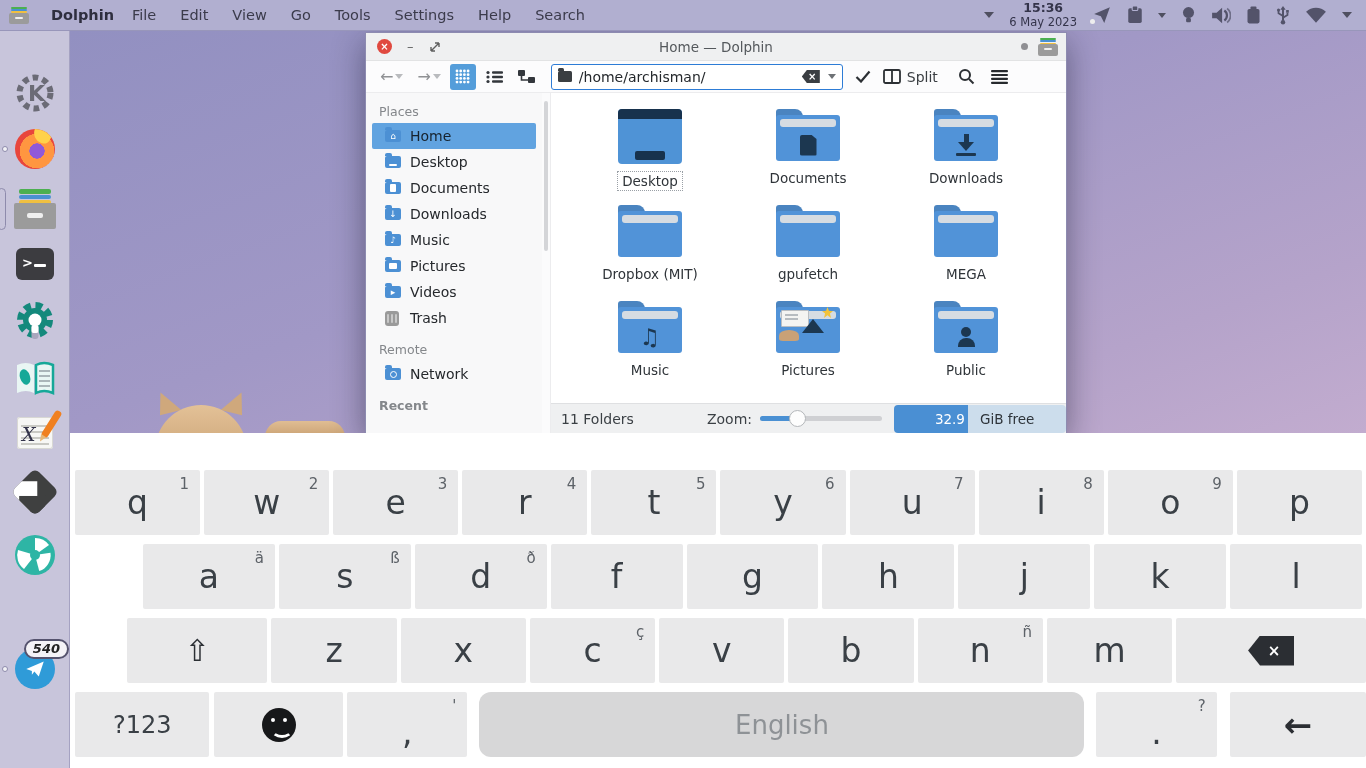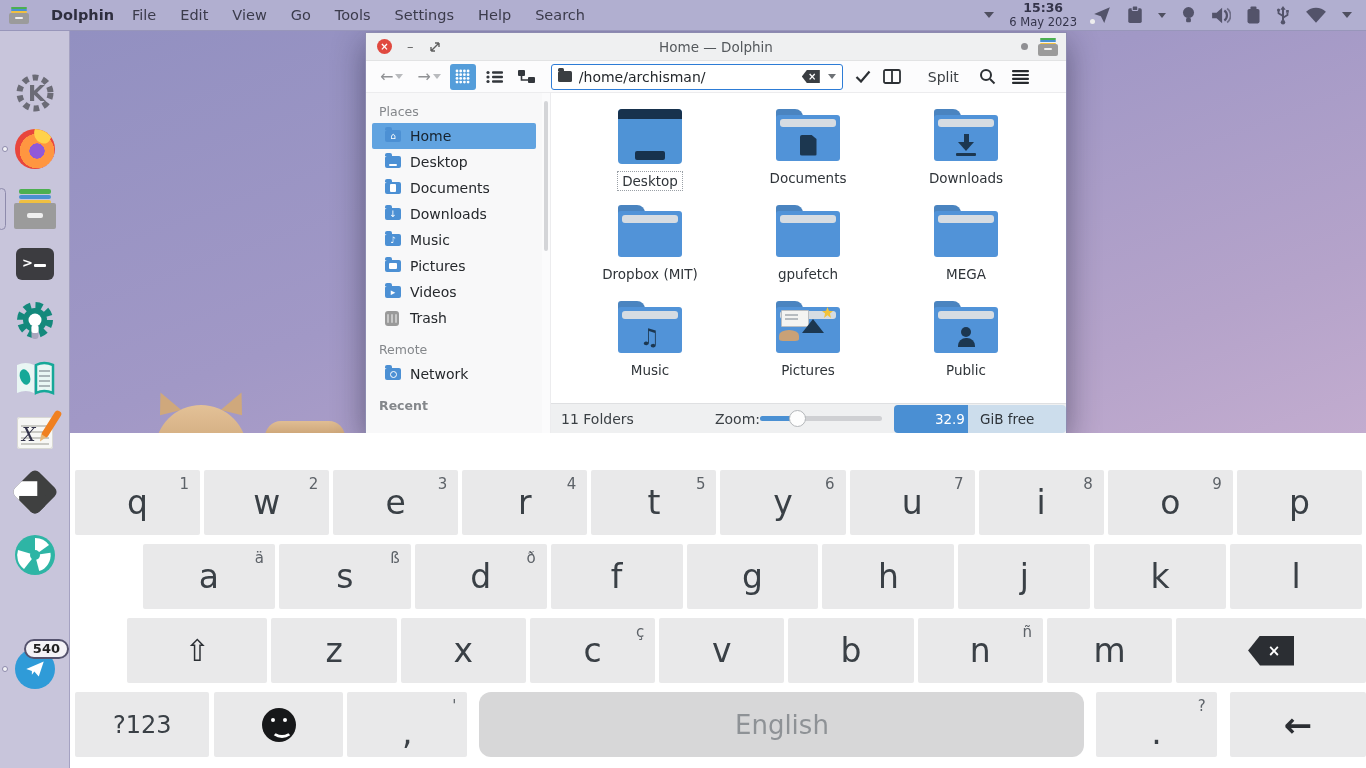--- a/index.html
+++ b/index.html
@@ -89,21 +89,21 @@
   .mini-caret { width:0; height:0; border-left:4px solid transparent; border-right:4px solid transparent; border-top:5px solid #b9bbbe; margin-right:6px; }
   .viewbtn { width:26px; height:26px; border-radius:3px; display:flex; align-items:center; justify-content:center; margin:0 3px; }
   .viewbtn.active { background:#549dda; }
   .urlbar { height:26px; flex:0 0 292px; margin:0 6px 0 8px; border:1px solid #2d7cd6; border-radius:3px; background:#fff;
     display:flex; align-items:center; padding:0 6px; }
   .urlbar .folder-glyph { width:14px; height:11px; background:#3a3e42; border-radius:1.5px; position:relative; margin-right:7px; }
   .urlbar .folder-glyph:before { content:""; position:absolute; left:0; top:-3px; width:6px; height:3px; background:#3a3e42; border-radius:1.5px 1.5px 0 0; }
   .urlbar .path { font-size:14px; color:#24282c; flex:1; white-space:nowrap; overflow:hidden; }
   .clear-ic { width:18px; height:13px; background:#3a3e42; color:#fff; font-size:10px; font-weight:bold;
     clip-path:polygon(28% 0,100% 0,100% 100%,28% 100%,0 50%); display:flex; align-items:center; justify-content:center; padding-left:3px; margin-right:8px; }
-  .toolbar .label { font-size:14px; color:#3a3e42; margin:0 6px 0 21px; }
+  .toolbar .label { font-size:14px; color:#3a3e42; margin:0 6px 0 0; }
   .tool-ic { margin:0 6px; display:flex; align-items:center; }
 
   .win-body { position:relative; height:340px; display:flex; }
   .sidebar { width:176px; background:#f8f8f9; padding-top:6px; overflow:hidden; position:relative; }
   .side-scroll { width:8px; background:#fbfbfc; position:relative; }
   .side-scroll .handle { position:absolute; top:8px; left:2px; width:4px; height:150px; border-radius:2px; background:#d4d5d8; }
   .side-header { font-size:12.5px; color:#84878b; padding:5px 0 4px 13px; }
   .side-item { height:26px; display:flex; align-items:center; padding-left:13px; margin:0 6px 0 6px; border-radius:2px; font-size:14px; color:#25282c; gap:9px; }
   .side-item.selected { background:#61a3e0; color:#16222d; }
   .sfold { width:16px; height:12px; background:#4c90d4; border-radius:2px; position:relative; flex:0 0 16px;
@@ -143,21 +143,21 @@
   .gperson .hd { width:10px; height:10px; border-radius:50%; background:#1c3750; }
   .gperson .sh { width:17px; height:9px; border-radius:8px 8px 0 0; background:#1c3750; margin-top:1px; }
   .gpics { position:absolute; inset:0; }
   .gpics .shot { position:absolute; left:5px; top:9px; width:28px; height:17px; background:#f4f4f2; border:1px solid #b9bec3; border-radius:1px; }
   .gpics .shot i { position:absolute; left:3px; right:10px; height:1.5px; background:#b7bcc0; display:block; }
   .gpics .tri { position:absolute; left:26px; top:18px; width:0; height:0; border-left:11px solid transparent; border-right:11px solid transparent; border-bottom:14px solid #1c3750; }
   .gpics .star { position:absolute; right:7px; top:6px; width:11px; height:11px; background:#f2c33c; clip-path:polygon(50% 0,63% 35%,100% 38%,72% 60%,82% 100%,50% 76%,18% 100%,28% 60%,0 38%,37% 35%); }
   .gpics .cat2 { position:absolute; left:3px; top:29px; width:20px; height:11px; background:#c9a176; border-radius:50% 50% 20% 20%; }
 
   .statusbar { height:30px; background:#eff0f1; border-top:1px solid #dfe0e2; display:flex; align-items:center; padding-left:10px; font-size:14px; color:#3b4045; }
-  .zoom-group { display:flex; align-items:center; margin-left:auto; }
+  .zoom-group { display:flex; align-items:center; margin-left:auto; gap:8px; }
   .slider { width:122px; height:5px; border-radius:3px; background:#cfd0d3; position:relative; }
   .slider .fill { position:absolute; left:0; top:0; bottom:0; width:30%; background:#4a90d3; border-radius:3px; }
   .slider .thumb { position:absolute; left:30%; top:50%; width:17px; height:17px; margin:-8.5px 0 0 -8px;
     background:#fdfdfd; border:1px solid #b4b7ba; border-radius:50%; }
   .freebar { width:172px; height:28px; margin-left:12px; border-radius:4px; overflow:hidden; display:flex; font-size:13.5px; }
   .freebar .used { width:43%; background:#4a8fd3; color:#fff; display:flex; align-items:center; justify-content:flex-end; padding-right:3px; }
   .freebar .free { flex:1; background:#ccddec; color:#2e343a; display:flex; align-items:center; padding-left:12px; }
 
   
   .keyboard { position:absolute; left:70px; top:433px; width:1296px; height:335px; background:#fff; overflow:hidden; z-index:20; }
@@ -329,21 +329,21 @@
     <svg width="42" height="42" viewBox="0 0 42 42">
       <circle cx="21" cy="21" r="20" fill="#2eb5a5"></circle>
       <g fill="#fff">
         <path d="M21 21 L21 4 A17 17 0 0 1 35 11 Z"></path>
         <path d="M21 21 L35 14 A17 17 0 0 1 30 35 Z" transform="rotate(18 21 21)"></path>
         <path d="M21 21 L10 35 A17 17 0 0 1 4 16 Z"></path>
       </g>
       <circle cx="21" cy="21" r="5" fill="#2eb5a5"></circle>
     </svg>
   </div>
-  <div class="dock-item" style="top:618px;">
+  <div class="dock-item" style="top:618px;font-style:italic;">
     <span class="dock-ind-dot"></span>
     <span class="tg-wrap">
       <span class="tg-circle">
         <svg width="22" height="20" viewBox="0 0 16 16">
             <path d="M1 8 L15 2 L11 14 L7.5 10 L5.5 12.5 L5.5 9.5 Z" fill="#fff"></path>
           </svg>
       </span>
       <span class="tg-badge">540</span>
     </span>
   </div>

